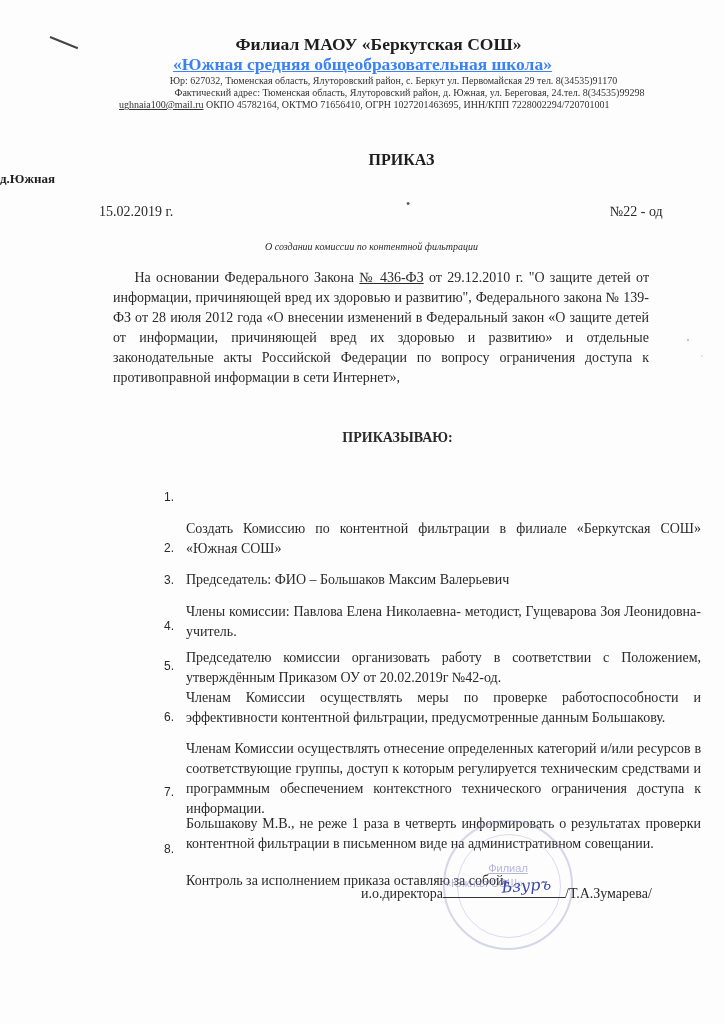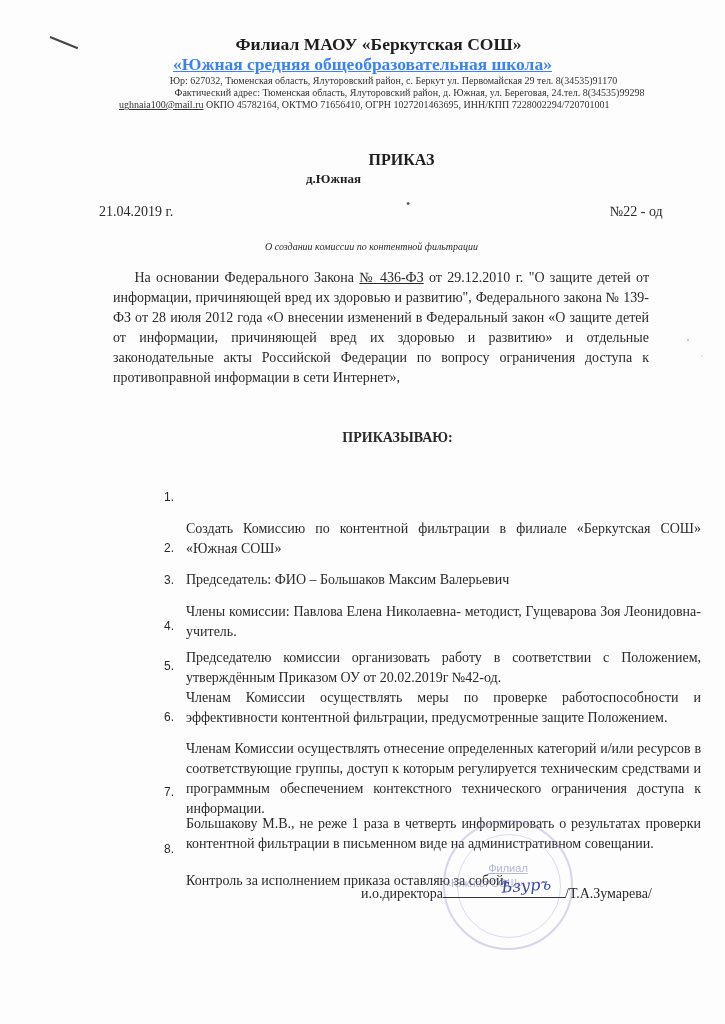--- a/index.html
+++ b/index.html
@@ -11,21 +11,21 @@
     .scan-mark { position: absolute; left: 50px; top: 36px; width: 30px; height: 2px; background: #444; transform: rotate(22deg); transform-origin: left center; }
     .org1 { position: absolute; top: 34px; left: 0; width: 725px; text-align: center; font-weight: bold; font-size: 17.5px; color: #1e1e1e; padding-left: 16px; }
     .org2 { position: absolute; top: 54px; left: 0; width: 725px; text-align: center; font-weight: bold; font-size: 17.5px; color: #3b82f6; }
     .org2 span { text-decoration: underline; }
     .addr { position: absolute; left: 0; width: 725px; text-align: center; font-size: 10px; color: #333; }
     .addr1 { top: 75px; padding-left: 62px; box-sizing: border-box; }
     .addr2 { top: 87px; padding-left: 94px; box-sizing: border-box; }
     .addr3 { top: 99px; left: 119px; width: auto; text-align: left; }
     .addr3 .mail { text-decoration: underline; }
     .title { position: absolute; top: 151px; left: 0; width: 725px; text-align: center; font-weight: bold; font-size: 16px; color: #1e1e1e; padding-left: 39px; }
-    .place { position: absolute; top: 171px; left: 0; width: 667px; text-align: center; font-weight: bold; font-size: 13px; color: #1e1e1e; }
+    .place { position: absolute; top: 171px; left: 0; width: 667px; font-weight: bold; font-size: 13px; color: #1e1e1e; }
     .date { position: absolute; top: 204px; left: 99px; font-size: 14px; }
     .dot { position: absolute; top: 197px; left: 406px; font-size: 12px; color: #555; }
     .number { position: absolute; top: 204px; left: 610px; font-size: 14px; }
     .subject { position: absolute; top: 241px; left: 0; width: 725px; text-align: center; font-style: italic; font-size: 10px; padding-left: 18px; box-sizing: border-box; }
     .preamble { position: absolute; top: 268px; left: 113px; width: 536px; font-size: 14px; line-height: 20px; text-align: justify; text-indent: 0; }
     .preamble .u { text-decoration: underline; }
     .order { position: absolute; top: 430px; left: 0; width: 725px; text-align: center; font-weight: bold; font-size: 14px; padding-left: 70px; box-sizing: border-box; }
     .list { position: absolute; left: 164px; width: 537px; font-size: 14px; line-height: 20px; }
     .item { position: absolute; left: 0; width: 537px; }
     .item .num { position: absolute; left: 0; top: 0; font-family: "Liberation Sans", sans-serif; font-size: 12px; }
@@ -47,21 +47,21 @@
 
   <div class="org1">Филиал МАОУ «Беркутская СОШ»</div>
   <div class="org2"><span>«Южная средняя общеобразовательная школа»</span></div>
   <div class="addr addr1">Юр: 627032, Тюменская область, Ялуторовский район, с. Беркут ул. Первомайская 29 тел. 8(34535)91170</div>
   <div class="addr addr2">Фактический адрес: Тюменская область, Ялуторовский район, д. Южная, ул. Береговая, 24.тел. 8(34535)99298</div>
   <div class="addr addr3"><span class="mail">ughnaia100@mail.ru</span><span> ОКПО 45782164, ОКТМО 71656410, ОГРН 1027201463695, ИНН/КПП 7228002294/720701001</span></div>
 
   <div class="title">ПРИКАЗ</div>
   <div class="place">д.Южная</div>
 
-  <div class="date">21.04.2019 г.</div>
+  <div class="date">15.02.2019 г.</div>
   <div class="dot">•</div>
   <div class="number">№22 - од</div>
 
   <div class="subject">О создании комиссии по контентной фильтрации</div>
 
   <div class="preamble">&nbsp;&nbsp;&nbsp;&nbsp;<span>На основании Федерального Закона </span><span class="u">№ 436-ФЗ</span><span> от 29.12.2010 г.  "О защите детей от информации, причиняющей вред их здоровью и развитию", Федерального закона № 139-ФЗ от 28 июля 2012 года «О внесении изменений в Федеральный закон «О защите детей от информации, причиняющей вред их здоровью и развитию» и отдельные законодательные акты Российской Федерации по вопросу ограничения доступа к противоправной информации в сети Интернет»,</span></div>
 
   <div class="speck" style="left:687px;top:339px;"></div>
   <div class="speck" style="left:701px;top:355px;background:#ddd;"></div>
 
@@ -79,21 +79,21 @@
     <div class="item" style="top:570px;">
       <span class="num">3.</span>
       <div class="txt">Члены комиссии: Павлова Елена Николаевна- методист, Гущеварова Зоя Леонидовна-учитель.</div>
     </div>
     <div class="item" style="top:616px;">
       <span class="num">4.</span>
       <div class="txt">Председателю комиссии организовать работу в соответствии с Положением, утверждённым Приказом ОУ от 20.02.2019г №42-од.</div>
     </div>
     <div class="item" style="top:656px;">
       <span class="num">5.</span>
-      <div class="txt">Членам Комиссии осуществлять меры по проверке работоспособности и эффективности контентной фильтрации, предусмотренные защите Положением.</div>
+      <div class="txt">Членам Комиссии осуществлять меры по проверке работоспособности и эффективности контентной фильтрации, предусмотренные данным Большакову.</div>
     </div>
     <div class="item" style="top:707px;">
       <span class="num">6.</span>
       <div class="txt">Членам Комиссии осуществлять отнесение определенных категорий и/или ресурсов в соответствующие группы, доступ к которым регулируется техническим средствами и программным обеспечением контекстного технического ограничения доступа к информации.</div>
     </div>
     <div class="item" style="top:782px;">
       <span class="num">7.</span>
       <div class="txt">Большакову М.В., не реже 1 раза в четверть информировать о результатах проверки контентной фильтрации в письменном виде на административном совещании.</div>
     </div>
     <div class="item" style="top:839px;">

